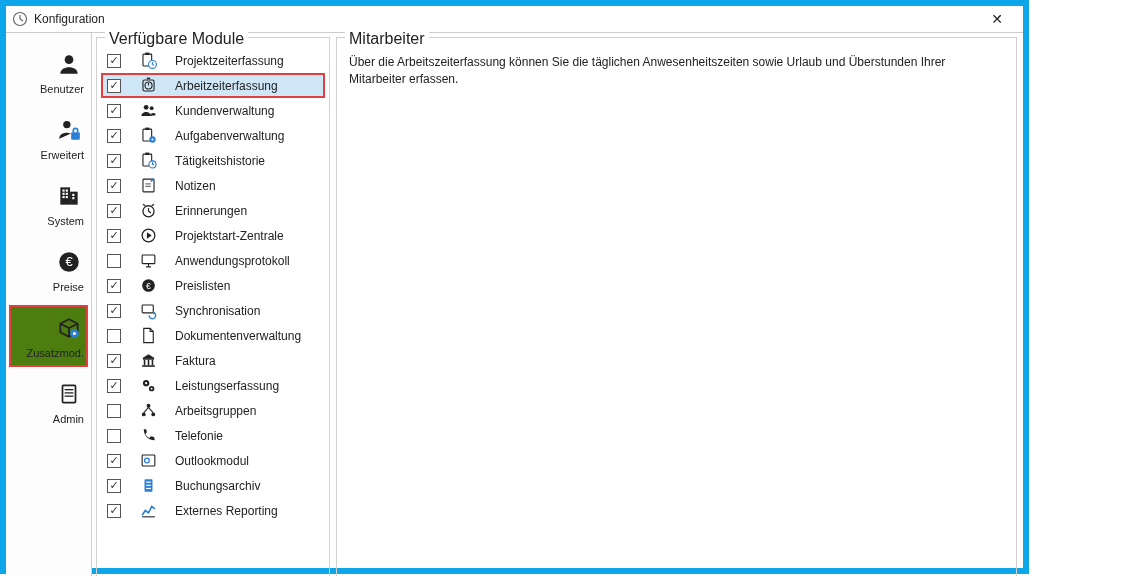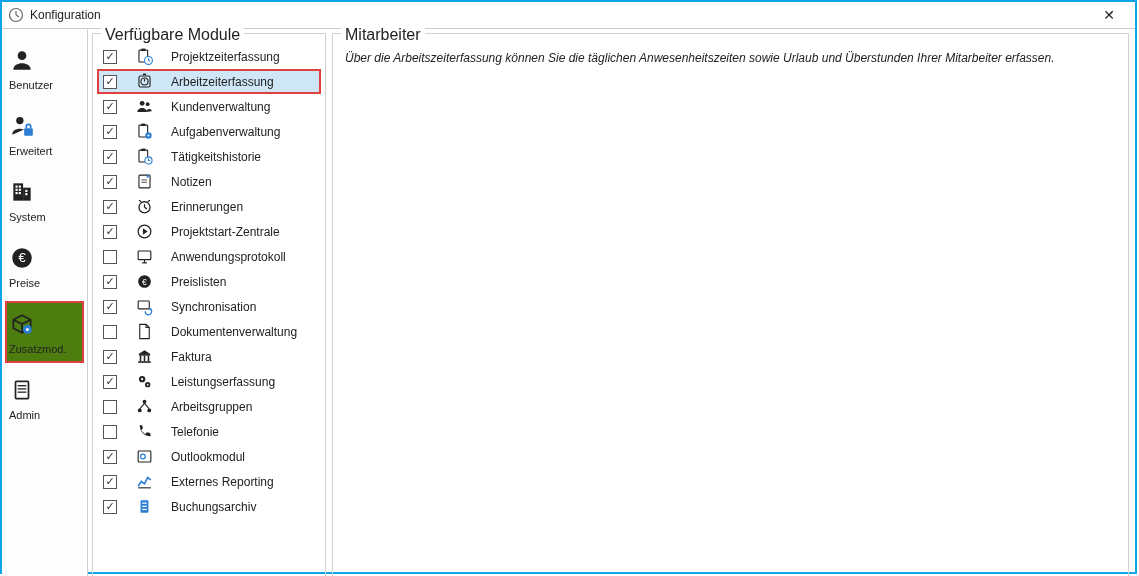--- a/index.html
+++ b/index.html
@@ -1,42 +1,42 @@
 <!DOCTYPE html>
 <html><head>
 <meta charset="utf-8">
 <style>
 * { box-sizing: border-box; margin: 0; padding: 0; }
 body { font-family: "Segoe UI", Tahoma, sans-serif; font-size: 12px; color: #222; background: #fff; width: 1139px; height: 576px; overflow: hidden; }
-.window { border: 2px solid #0ea5e9; width: 1137px; height: 574px; display: flex; flex-direction: column; }
+.window { border: 6px solid #0ea5e9; width: 1029px; height: 574px; display: flex; flex-direction: column; }
 .titlebar { height: 28px; background: #fff; border-bottom: 1px solid #ccc; display: flex; align-items: center; padding: 0 6px; }
 .titlebar .title-icon { width: 16px; height: 16px; margin-right: 6px; }
 .titlebar .title-text { flex: 1; font-size: 12px; }
 .titlebar .close-btn { width: 40px; height: 26px; display: flex; align-items: center; justify-content: center; font-size: 14px; cursor: pointer; }
 .body { flex: 1; display: flex; }
 .sidebar-left { width: 86px; background: #fdfdfd; border-right: 1px solid #d0d0d0; display: flex; flex-direction: column; align-items: stretch; padding-top: 6px; }
-.nav-item { display: flex; flex-direction: column; align-items: flex-start; justify-content: center; padding: 8px 2px 6px 2px; margin: 2px 3px; cursor: pointer; border: 2px solid transparent; }
+.nav-item { display: flex; flex-direction: column; align-items: flex-end; justify-content: center; padding: 8px 2px 6px 2px; margin: 2px 3px; cursor: pointer; border: 2px solid transparent; }
 .nav-item.selected { background: #4d7c0f; }
 .nav-item.highlighted { border: 2px solid #e04040; }
 .nav-icon { width: 28px; height: 28px; margin-bottom: 4px; color: #222; }
 .nav-label { font-size: 11px; text-align: center; }
 .content { flex: 1; display: flex; padding: 4px 6px 4px 4px; gap: 6px; }
 .group { border: 1px solid #d0d0d0; position: relative; padding: 10px 4px 4px 4px; }
 .group-title { position: absolute; top: -8px; left: 8px; background: #fff; padding: 0 4px; font-size: 16px; }
 .modules-group { width: 234px; }
 .description-group { flex: 1; }
 .modules-list { height: 540px; overflow: hidden; }
 .module-row { display: flex; align-items: center; height: 25px; padding-left: 4px; gap: 17px; border: 2px solid transparent; }
 .module-row.selected { background: #cfe6f7; }
 .module-row.highlighted { border: 2px solid #e04040; }
 .module-checkbox { width: 14px; height: 14px; border: 1px solid #555; display: inline-flex; align-items: center; justify-content: center; font-size: 11px; cursor: pointer; background: #fff; }
 .module-checkbox.checked::after { content: "✓"; color: #333; line-height: 1; }
 .module-icon { width: 20px; height: 20px; display: inline-flex; align-items: center; justify-content: center; }
 .module-label { font-size: 12px; }
-.desc-text { padding: 6px 8px; font-size: 12px; line-height: 1.4; font-style: italic; }
+.desc-text { padding: 6px 8px; font-size: 12px; line-height: 1.4; }
 svg { display: block; }
 </style>
 </head>
 <body>
 
 <div class="window">
   <div class="titlebar">
     <span class="title-icon">
       <svg viewBox="0 0 16 16" width="16" height="16">
           <circle cx="8" cy="8" r="6.5" fill="none" stroke="#666" stroke-width="1.2"></circle>
@@ -317,37 +317,37 @@
                   <rect x="4" y="5" width="16" height="14" rx="1" fill="none" stroke="#222" stroke-width="1.4"></rect>
                   <circle cx="10" cy="12" r="3" fill="none" stroke="#2a7fd4" stroke-width="1.6"></circle>
                 </svg>
               </span>
               <span class="module-label">Outlookmodul</span>
             </div>
             <div class="module-row">
               <span class="module-checkbox checked"></span>
               <span class="module-icon">
                 <svg viewBox="0 0 24 24" width="19" height="19">
-                  <polyline points="4,18 8,12 12,15 16,7 20,10" fill="none" stroke="#2a7fd4" stroke-width="2"></polyline>
-                  <line x1="4" y1="20" x2="20" y2="20" stroke="#222" stroke-width="1.4"></line>
-                </svg>
-              </span>
-              <span class="module-label">Externes Reporting</span>
-            </div>
-            <div class="module-row">
-              <span class="module-checkbox checked"></span>
-              <span class="module-icon">
-                <svg viewBox="0 0 24 24" width="19" height="19">
                   <rect x="7" y="4" width="10" height="16" rx="1" fill="#2a7fd4"></rect>
                   <rect x="9" y="7" width="6" height="1.5" fill="#fff"></rect>
                   <rect x="9" y="11" width="6" height="1.5" fill="#fff"></rect>
                   <rect x="9" y="15" width="6" height="1.5" fill="#fff"></rect>
                 </svg>
               </span>
               <span class="module-label">Buchungsarchiv</span>
+            </div>
+            <div class="module-row">
+              <span class="module-checkbox checked"></span>
+              <span class="module-icon">
+                <svg viewBox="0 0 24 24" width="19" height="19">
+                  <polyline points="4,18 8,12 12,15 16,7 20,10" fill="none" stroke="#2a7fd4" stroke-width="2"></polyline>
+                  <line x1="4" y1="20" x2="20" y2="20" stroke="#222" stroke-width="1.4"></line>
+                </svg>
+              </span>
+              <span class="module-label">Externes Reporting</span>
             </div>
           </div>
       </div>
       <div class="group description-group">
         <span class="group-title">Mitarbeiter</span>
         <div class="desc-text">Über die Arbeitszeiterfassung können Sie die täglichen Anwesenheitszeiten sowie Urlaub und Überstunden Ihrer Mitarbeiter erfassen.</div>
       </div>
     </div>
   </div>
 </div>

